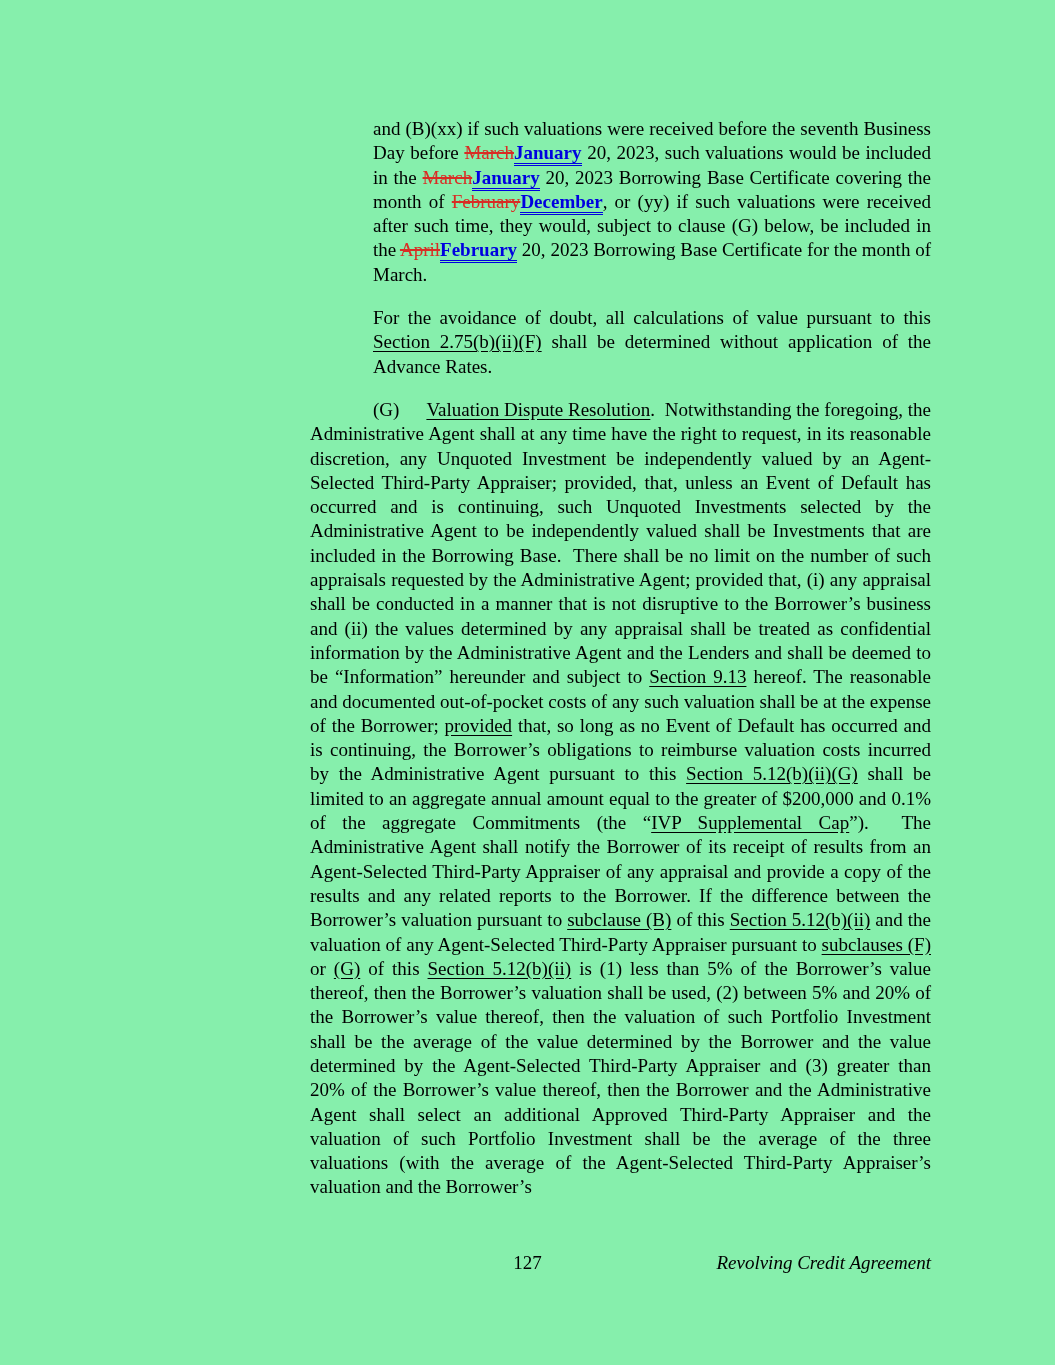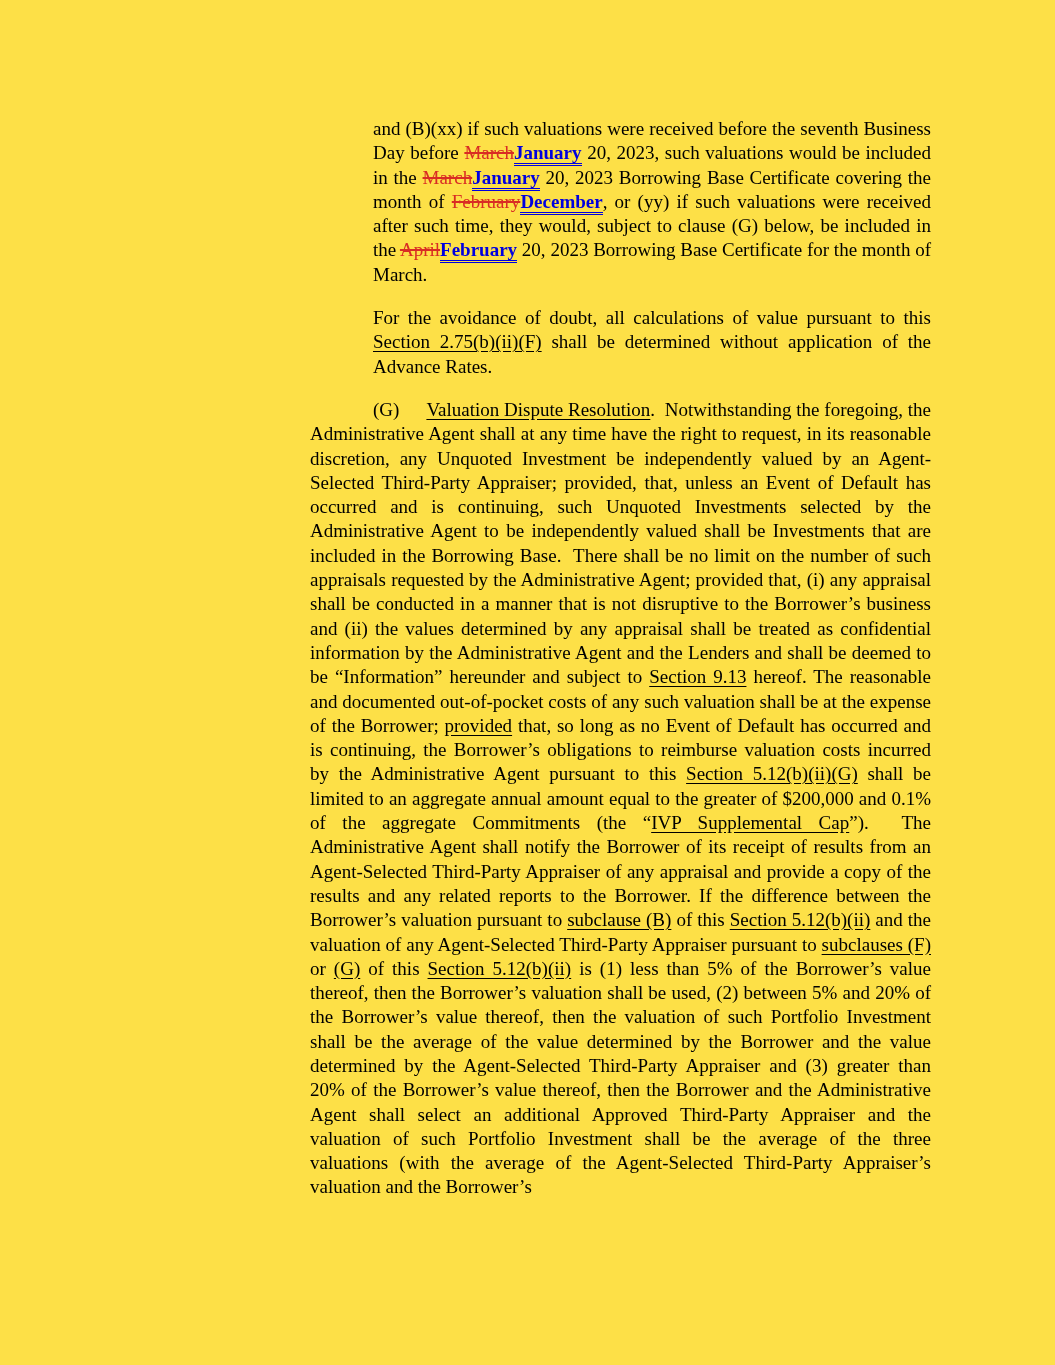--- a/index.html
+++ b/index.html
@@ -1,19 +1,19 @@
 <!DOCTYPE html>
 <html style="--ins: #0000e0; --del: #d92c24;"><head>
 <meta charset="utf-8">
 <style>
   html,body{margin:0;padding:0;background:#ffffff;}
   .page{
     position:relative;
     width:1055px;height:1365px;
-    background:#fde047;
+    background:#86efac;
     font-family:"Liberation Serif","DejaVu Serif",serif;
     color:#000;
     overflow:hidden;
   }
   .content{
     position:absolute;
     left:310px;top:117px;
     width:621px;
   }
   .para{
@@ -58,13 +58,17 @@
 </style>
 </head>
 <body>
 
 <div class="page">
   <div class="content">
     <p class="para blockquote"><span class="run-n">and (B)(xx) if such valuations were received before the seventh Business Day before </span><span class="run-del">March</span><span class="run-ins">January</span><span class="run-n"> 20, 2023, such valuations would be included in the </span><span class="run-del">March</span><span class="run-ins">January</span><span class="run-n"> 20, 2023 Borrowing Base Certificate covering the month of </span><span class="run-del">February</span><span class="run-ins">December</span><span class="run-n">, or (yy) if such valuations were received after such time, they would, subject to clause (G) below, be included in the </span><span class="run-del">April</span><span class="run-ins">February</span><span class="run-n"> 20, 2023 Borrowing Base Certificate for the month of March.</span></p>
     <p class="para blockquote"><span class="run-n">For the avoidance of doubt, all calculations of value pursuant to this </span><span class="run-u">Section 2.75(b)(ii)(F)</span><span class="run-n"> shall be determined without application of the Advance Rates.</span></p>
     <p class="para gpara"><span class="run-n">(G)</span><span class="run-tab">&nbsp;</span><span class="run-u">Valuation Dispute Resolution</span><span class="run-n">.&nbsp; Notwithstanding the foregoing, the Administrative Agent shall at any time have the right to request, in its reasonable discretion, any Unquoted Investment be independently valued by an Agent-Selected Third-Party Appraiser; provided, that, unless an Event of Default has occurred and is continuing, such Unquoted Investments selected by the Administrative Agent to be independently valued shall be Investments that are included in the Borrowing Base.&nbsp; There shall be no limit on the number of such appraisals requested by the Administrative Agent; provided that, (i) any appraisal shall be conducted in a manner that is not disruptive to the Borrower’s business and (ii) the values determined by any appraisal shall be treated as confidential information by the Administrative Agent and the Lenders and shall be deemed to be “Information” hereunder and subject to </span><span class="run-u">Section 9.13</span><span class="run-n"> hereof. The reasonable and documented out-of-pocket costs of any such valuation shall be at the expense of the Borrower; </span><span class="run-u">provided</span><span class="run-n"> that, so long as no Event of Default has occurred and is continuing, the Borrower’s obligations to reimburse valuation costs incurred by the Administrative Agent pursuant to this </span><span class="run-u">Section 5.12(b)(ii)(G)</span><span class="run-n"> shall be limited to an aggregate annual amount equal to the greater of $200,000 and 0.1% of the aggregate Commitments (the “</span><span class="run-u">IVP Supplemental Cap</span><span class="run-n">”).&nbsp; The Administrative Agent shall notify the Borrower of its receipt of results from an Agent-Selected Third-Party Appraiser of any appraisal and provide a copy of the results and any related reports to the Borrower. If the difference between the Borrower’s valuation pursuant to </span><span class="run-u">subclause (B)</span><span class="run-n"> of this </span><span class="run-u">Section 5.12(b)(ii)</span><span class="run-n"> and the valuation of any Agent-Selected Third-Party Appraiser pursuant to </span><span class="run-u">subclauses (F)</span><span class="run-n"> or </span><span class="run-u">(G)</span><span class="run-n"> of this </span><span class="run-u">Section 5.12(b)(ii)</span><span class="run-n"> is (1) less than 5% of the Borrower’s value thereof, then the Borrower’s valuation shall be used, (2) between 5% and 20% of the Borrower’s value thereof, then the valuation of such Portfolio Investment shall be the average of the value determined by the Borrower and the value determined by the Agent-Selected Third-Party Appraiser and (3) greater than 20% of the Borrower’s value thereof, then the Borrower and the Administrative Agent shall select an additional Approved Third-Party Appraiser and the valuation of such Portfolio Investment shall be the average of the three valuations (with the average of the Agent-Selected Third-Party Appraiser’s valuation and the Borrower’s</span></p>
   </div>
+  <div class="footer">
+    <span class="page-number">127</span>
+    <span class="doc-title">Revolving Credit Agreement</span>
+  </div>
 </div>
 
 </body></html>

